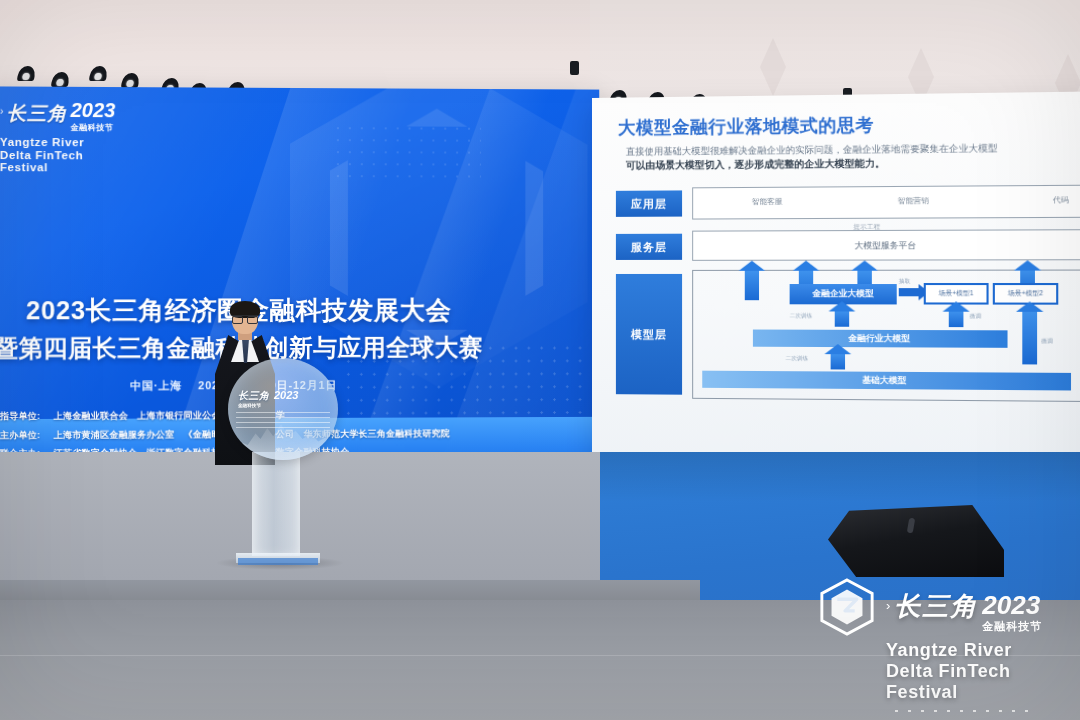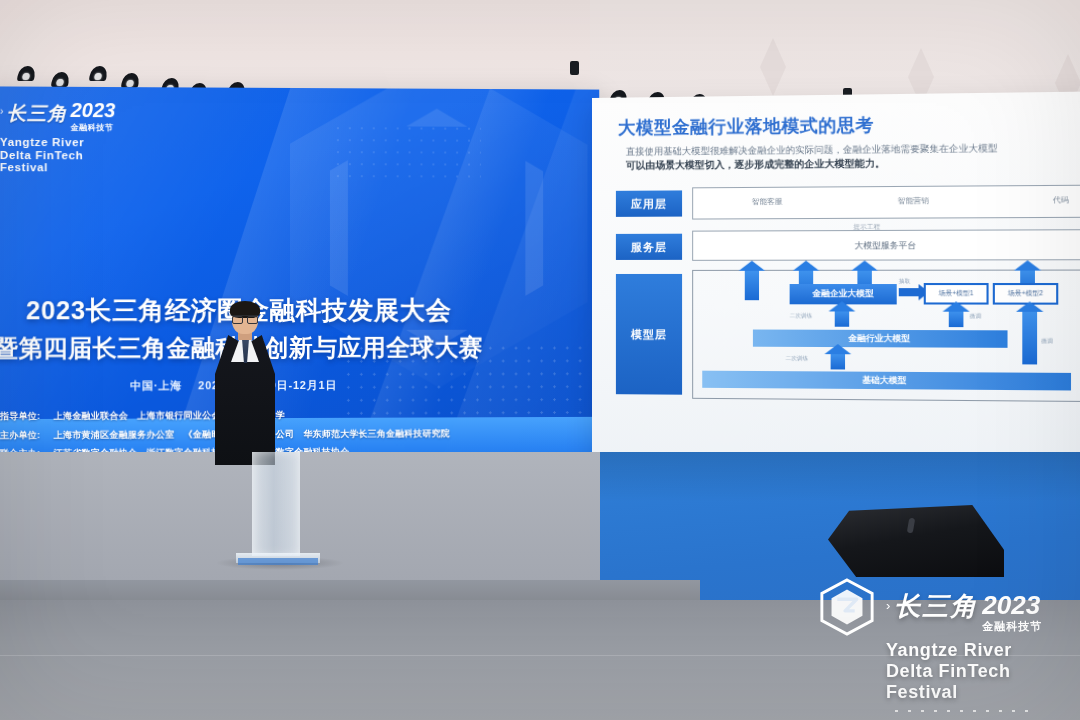--- a/index.html
+++ b/index.html
@@ -396,20 +396,29 @@
     <div class="neck"></div>
     <div class="head"></div>
     <div class="hair"></div>
     <div class="glasses"></div>
   </div>
 
   <div class="podium-shadow"></div>
   <div class="podium-stem"></div>
   <div class="podium-base"></div>
   <div class="podium-foot"></div>
+  <div class="podium-panel">
+    <div class="pp-lines"></div>
+    <div class="pp-skyline"></div>
+    <div class="pp-logo">
+      <span class="pp-cn">长三角</span>
+      <span class="pp-year">2023</span>
+      <div class="pp-sub">金融科技节</div>
+    </div>
+  </div>
 
   <div class="wm">
     <svg class="wm-mark" viewBox="0 0 60 60">
       <path d="M30 2 L56 16 L56 44 L30 58 L4 44 L4 16 Z" fill="none" stroke="#fff" stroke-width="3"></path>
       <path d="M30 12 L46 21 L46 39 L30 48 L14 39 L14 21 Z" fill="#fff" opacity="0.92"></path>
       <path d="M20 22 L40 22 L28 34 L38 34" fill="none" stroke="#dfe9f5" stroke-width="3.5" stroke-linejoin="round"></path>
     </svg>
     <div class="wm-text">
       <div class="wm-top">
         <span class="wm-arrow">›</span>

